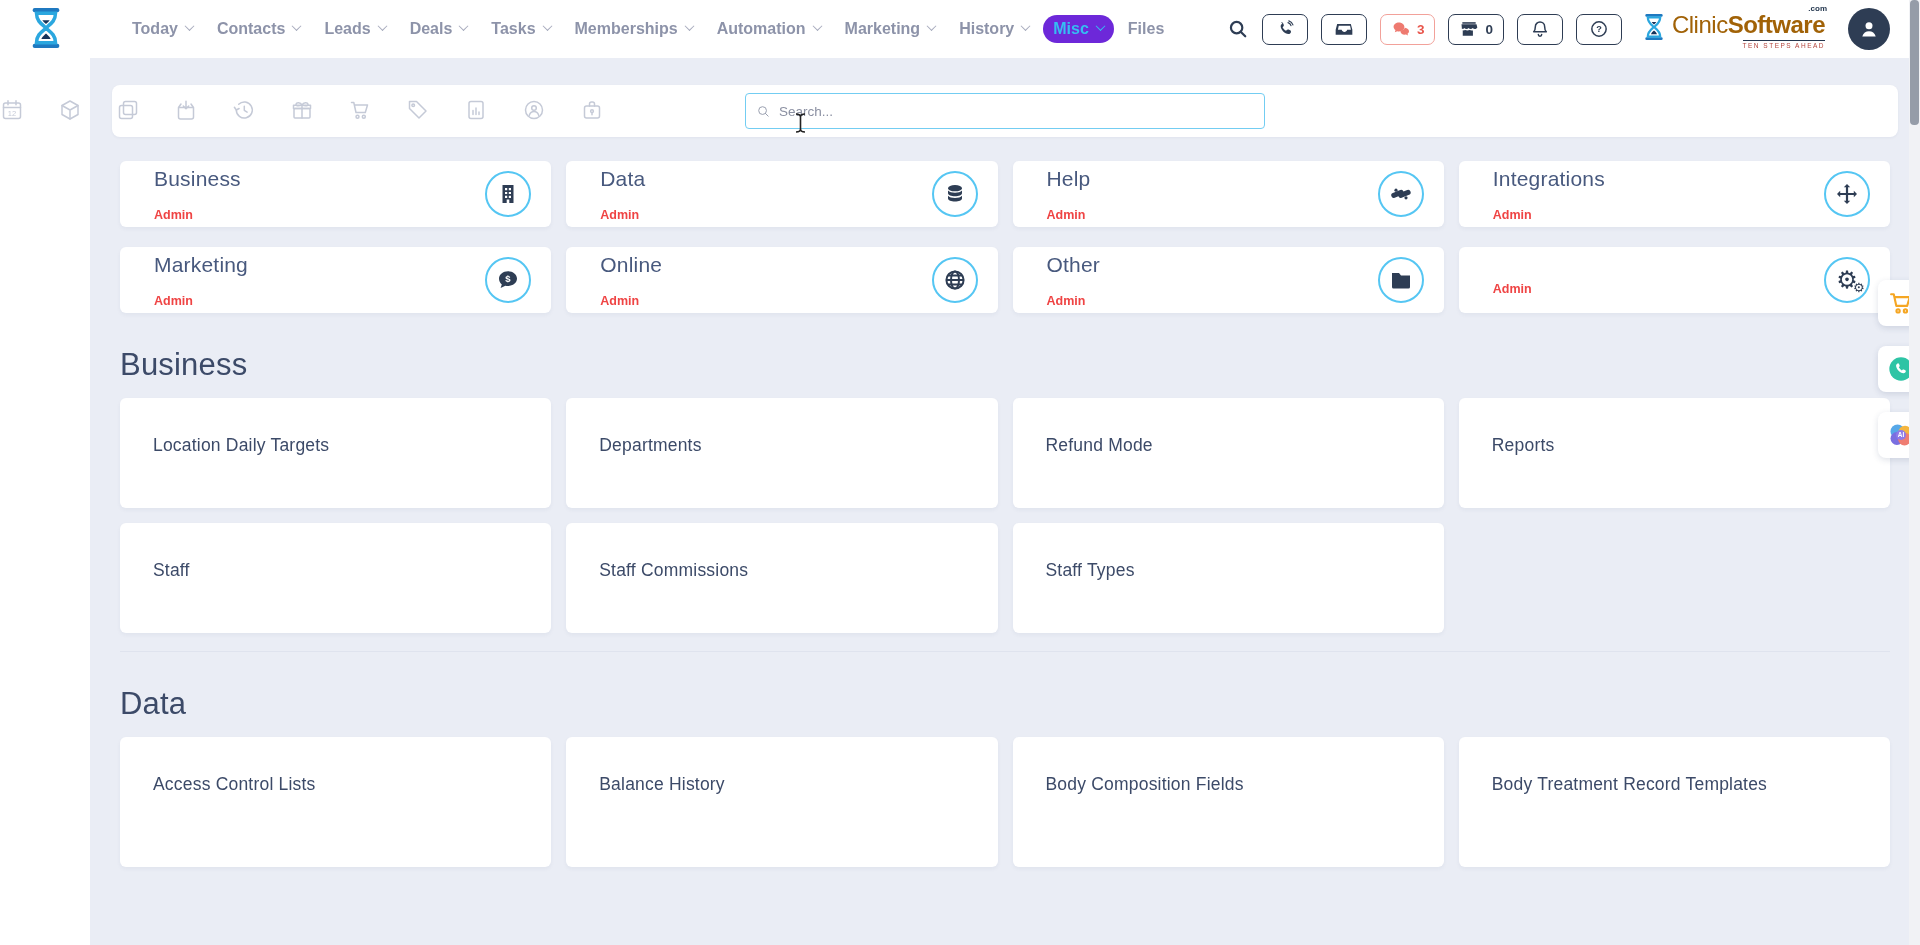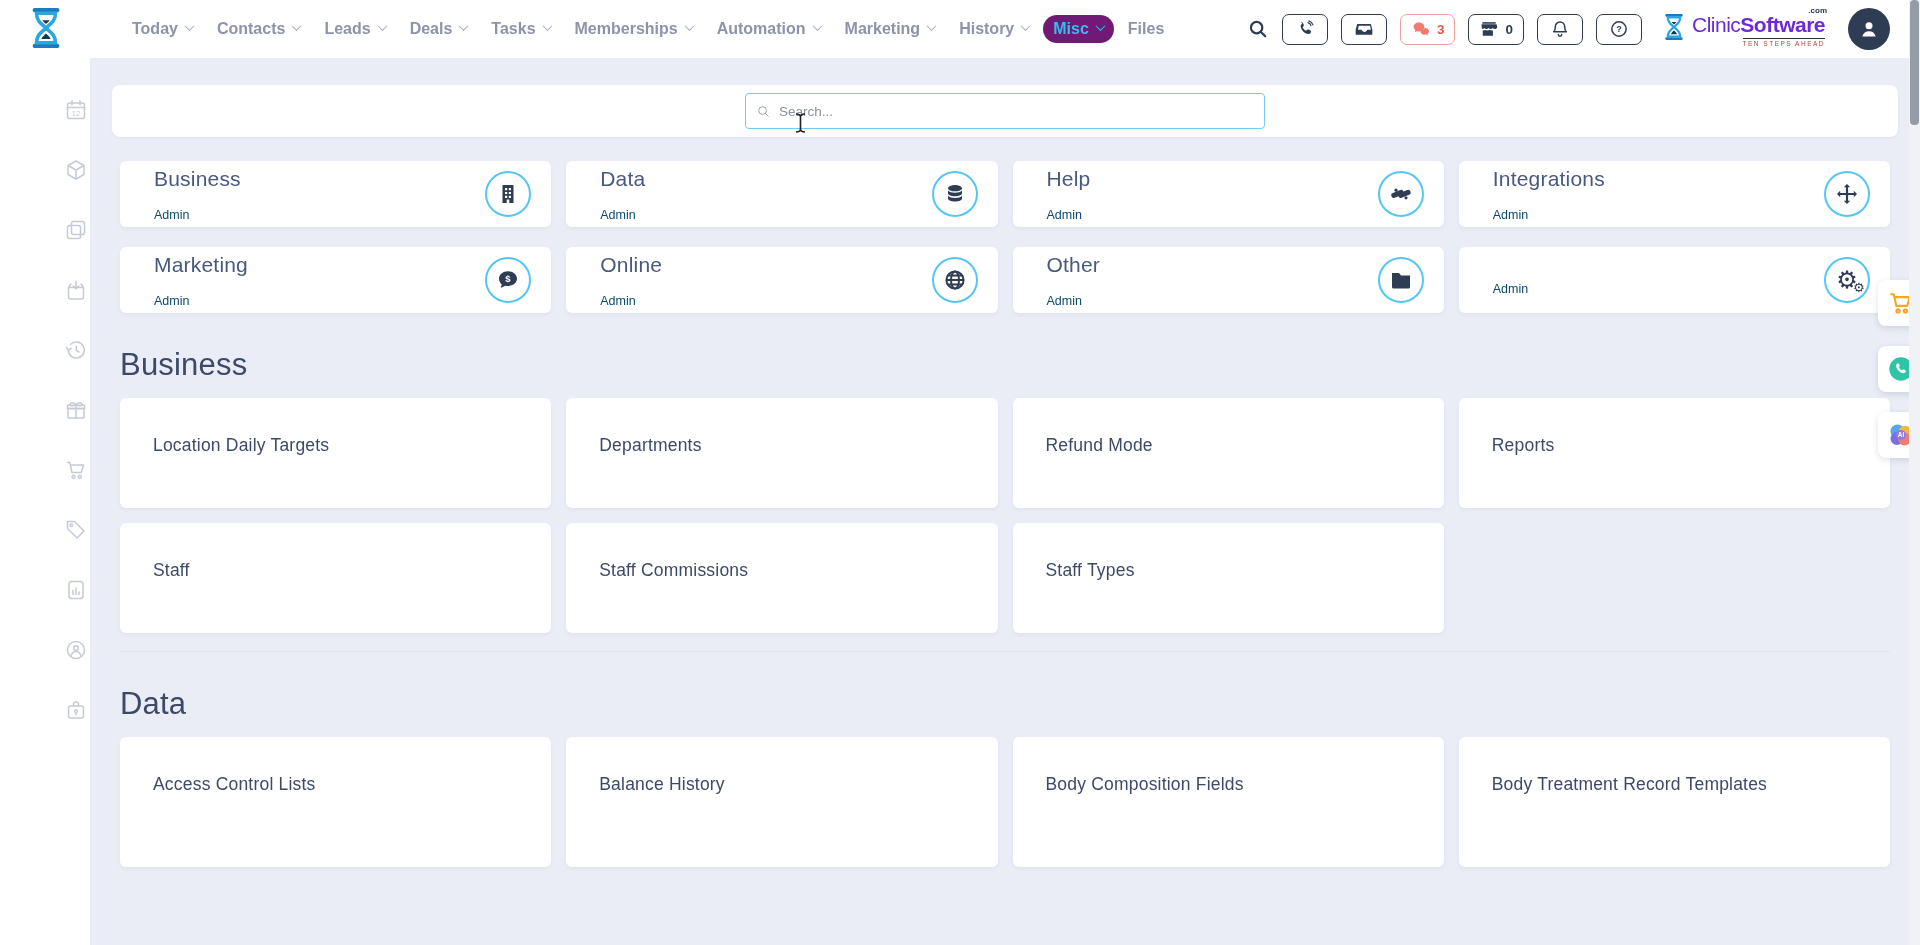--- a/index.html
+++ b/index.html
@@ -9,69 +9,69 @@
   
   .navbar { position:fixed; left:0; top:0; width:1920px; height:58px; background:#fff;
             display:flex; align-items:center; z-index:20; }
   .logo-box { position:absolute; left:26px; top:5px; width:48px; height:48px; }
   .logo-box svg { width:40px; height:46px; }
   .nav-list { display:flex; align-items:center; margin-left:122px; gap:4px; }
   .nav-item { display:flex; align-items:center; padding:5px 10px; color:#8d93a9;
               font-size:16px; font-weight:600; cursor:pointer; border-radius:14px; white-space:nowrap; }
   .nav-item .chev { width:7px; height:7px; border-right:1.7px solid #a7abbd; border-bottom:1.7px solid #a7abbd;
                     transform:rotate(45deg) translate(-1px,-1px); margin-left:8px; margin-top:-4px; }
-  .nav-item.active { color:#35bdf2; background:#701a75; }
+  .nav-item.active { color:#35bdf2; background:#6d28d9; }
   .nav-item.active .chev { border-color:#35bdf2; }
 
   .nav-right { margin-left:auto; display:flex; align-items:center; gap:13px; padding-right:30px; }
   .tb-search { color:#2e3d54; width:22px; height:22px; cursor:pointer; }
   .tb-btn { display:flex; align-items:center; justify-content:center; gap:6px; height:31px; min-width:46px;
             padding:0 10px; background:#fff; border:1.6px solid #2e3d54; border-radius:7px;
             color:#2e3d54; cursor:pointer; }
   .tb-btn svg { width:20px; height:20px; }
   .tb-btn .cnt { font-size:13.5px; font-weight:700; }
   .tb-btn.alert { border-color:#f2a19a; color:#ee7a70; }
   .tb-btn.alert .cnt { color:#e8554b; }
 
   .brand { display:flex; align-items:center; gap:5px; cursor:pointer; margin-left:6px; }
   .brand svg { width:26px; height:30px; }
   .brand-text { position:relative; padding-bottom:8px; }
-  .brand-name { font-size:21px; color:#6d28d9; letter-spacing:-0.5px; }
+  .brand-name { font-size:24px; color:#a16207; letter-spacing:-0.5px; }
   .brand-name b { font-weight:700; }
   .brand-tld { position:absolute; right:-2px; top:-7px; font-size:8px; color:#23364e; font-weight:700; }
   .brand-tag { position:absolute; right:0; bottom:-2px; font-size:6.5px; letter-spacing:1.5px; color:#b3443c;
                border-top:1px solid #23364e; padding-top:1px; white-space:nowrap; }
   .avatar { width:42px; height:42px; border-radius:50%; background:#2e3d54; display:flex;
             align-items:center; justify-content:center; cursor:pointer; margin-left:10px; }
   .avatar svg { width:24px; height:24px; }
 
   
   .sidebar { position:fixed; left:0; top:58px; width:90px; bottom:0; background:#fff; z-index:10; }
-  .side-list { list-style:none; display:flex; flex-direction:column; align-items:flex-end; padding-top:40px; gap:34px; }
+  .side-list { list-style:none; display:flex; flex-direction:row; align-items:flex-start; padding-top:40px; gap:34px; }
   .side-item { width:26px; height:26px; color:#c5cad7; cursor:pointer; }
   .side-item svg { width:24px; height:24px; }
 
   
   .content { position:absolute; left:90px; top:58px; width:1830px; height:887px; padding:0 30px; overflow:hidden; }
 
   .search-panel { margin:27px -8px 0; height:52px; background:#fff; border-radius:8px;
                   box-shadow:0 1px 3px rgba(40,60,100,.05); display:flex; align-items:center; justify-content:center; }
   .search-box { width:520px; height:36px; border:1px solid #73cdf2; border-radius:4px; display:flex;
                 align-items:center; padding:17px 10px; background:#fff; }
   .search-box svg { width:15px; height:15px; color:#9aa0b0; flex:none; }
   .search-input { border:none; outline:none; flex:1; margin-left:8px; font-size:13.5px; color:#444;
                   font-family:inherit; background:transparent; }
   .search-input::placeholder { color:#8b90a2; }
 
   .cat-grid { display:grid; grid-template-columns:repeat(4,1fr); column-gap:15px; row-gap:20px; margin-top:24px; }
   .cat-card { background:#fff; height:66px; border-radius:6px; box-shadow:0 2px 4px rgba(40,60,100,.05);
               display:flex; align-items:center; padding:0 20px 0 34px; cursor:pointer; }
   .cat-txt { flex:1; }
   .cat-title { font-size:21px; color:#48597e; font-weight:500; letter-spacing:.2px; }
-  .cat-sub { font-size:12.5px; color:#0c4a6e; font-weight:400; margin-top:17px; }
+  .cat-sub { font-size:12.5px; color:#ef4444; font-weight:700; margin-top:17px; }
   .cat-circle { width:46px; height:46px; border-radius:50%; border:2px solid #55c6f3; display:flex;
                 align-items:center; justify-content:center; color:#2e3d54; }
   .cat-circle svg { width:24px; height:24px; }
   .gearwrap { position:relative; font-size:24px; line-height:1; color:#2e3d54; }
   .gear-small { position:absolute; font-size:13px; right:-7px; bottom:-2px; }
 
   .section-title { font-size:31px; font-weight:500; color:#3c4a68; margin-top:34px; letter-spacing:.2px; }
   .item-grid { display:grid; grid-template-columns:repeat(4,1fr); column-gap:15px; row-gap:15px; margin-top:15px; }
   .item-card { background:#fff; height:110px; border-radius:6px; box-shadow:0 2px 4px rgba(40,60,100,.05);
                padding:37px 0 0 33px; font-size:17.5px; font-weight:500; color:#3c4a68; cursor:pointer;

